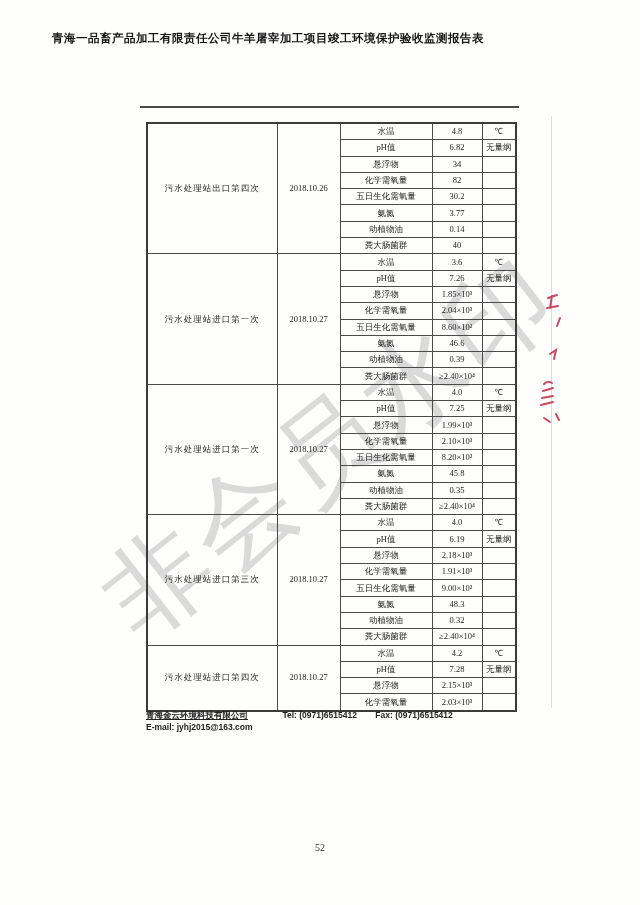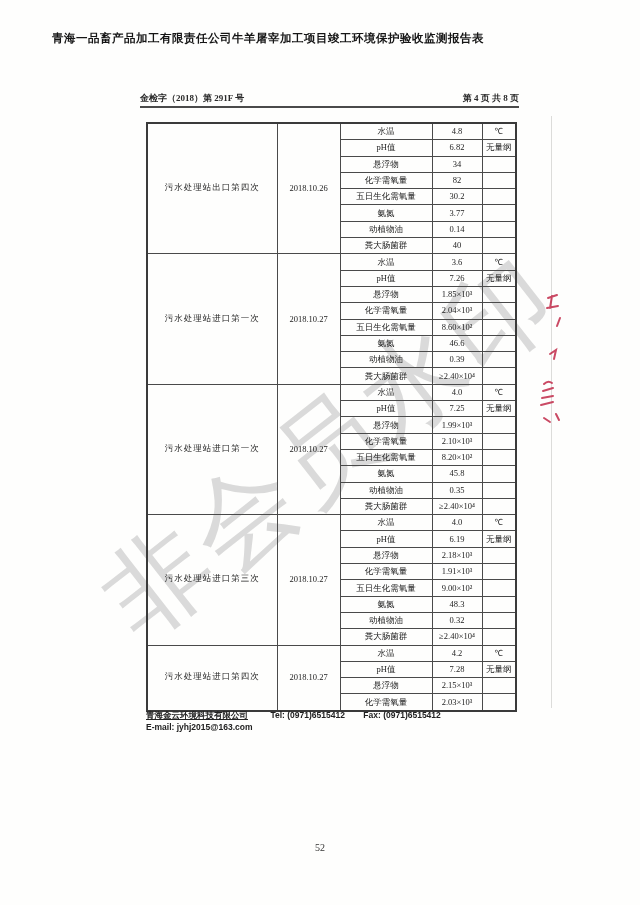--- a/index.html
+++ b/index.html
@@ -43,28 +43,28 @@
     font-size:8.5px;color:#1c1c1c;
   }
   table.monitor td{
     border:1px solid #4a4a4a;
     height:15.3px;padding:0 2px;
     text-align:center;vertical-align:middle;
     line-height:1.05;overflow:hidden;white-space:nowrap;
   }
   table.monitor{border:2px solid #3a3a3a;}
   tr.block-start td{border-top:1.6px solid #3a3a3a;}
-  td.site-cell{letter-spacing:1px;font-family:Liberation Mono, monospace;}
+  td.site-cell{letter-spacing:1px;}
   
   .footer{
     position:absolute;left:146px;top:709px;width:380px;
     font-family:"Liberation Sans", sans-serif;
     font-size:8.5px;font-weight:bold;color:#222;line-height:1.45;
   }
-  .footer .company{text-decoration:underline;margin-right:4px;}
+  .footer .company{text-decoration:underline;margin-right:16px;}
   .footer .lbl{margin-left:16px;}
   .footer .val{}
   .page-number{
     position:absolute;top:842px;left:0;width:640px;text-align:center;
     font-size:10px;color:#333;
   }
   
   .scan-vline{
     position:absolute;left:551px;top:116px;width:1px;height:592px;
     background:#dcdcda;z-index:1;
@@ -74,24 +74,20 @@
 </head>
 <body>
 
 <div class="scan-page">
   <div class="watermark">非会员水印</div>
   <div class="scan-vline"></div>
 
   <div class="content">
     <div class="doc-title">青海一品畜产品加工有限责任公司牛羊屠宰加工项目竣工环境保护验收监测报告表</div>
 
-    <div class="ref-row">
-      <span>金检字（2018）第 291F 号</span>
-      <span>第 4 页 共 8 页</span>
-    </div>
     <div class="ref-rule"></div>
 
     <table class="monitor">
       <colgroup>
         <col style="width:130px">
           <col style="width:63px">
           <col style="width:92px">
           <col style="width:50px">
           <col style="width:34px">
       </colgroup>

